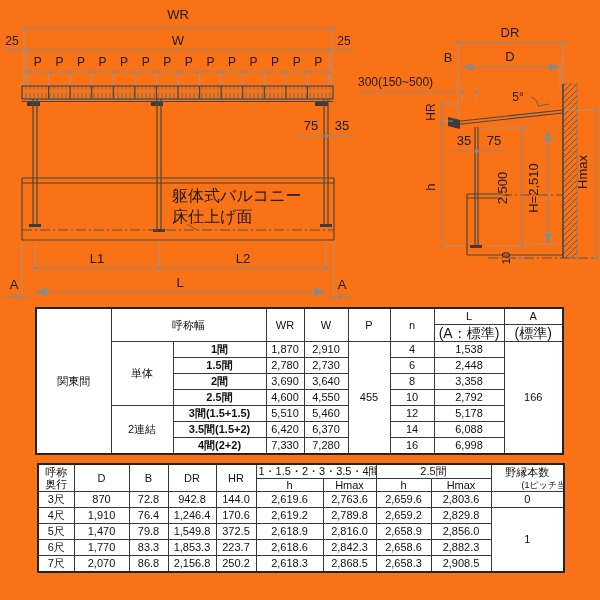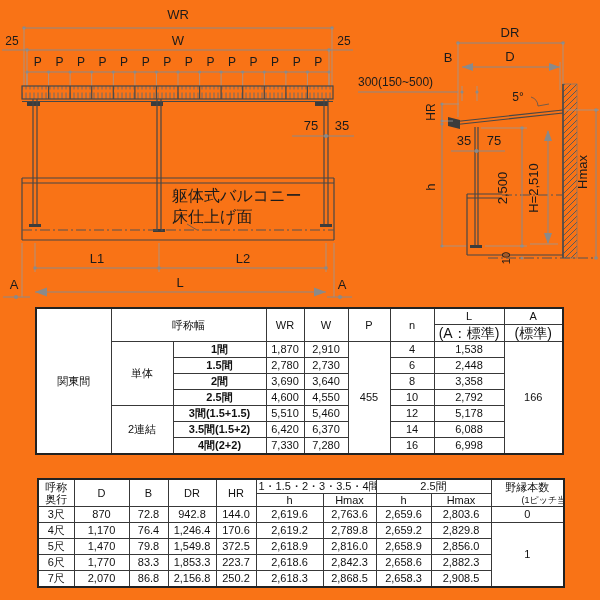--- a/index.html
+++ b/index.html
@@ -17,21 +17,21 @@
   .solid{fill:#3c3c3c;stroke:none;}
   .t13{font-size:13px;}
   .t12{font-size:12px;}
   .t11{font-size:11px;}
   .t16{font-size:16px;}
   .spec-table{position:absolute;border-collapse:collapse;table-layout:fixed;background:#fff;
               font-size:11px;color:#111;border:2px solid #222;}
   .spec-table td{border:1px solid #383838;text-align:center;vertical-align:middle;
                  padding:0 2px;height:15px;line-height:1.15;white-space:nowrap;overflow:hidden;}
   #width-table{left:35px;top:307px;width:527px;}
-  #depth-table{left:37px;top:478px;width:526px;}
+  #depth-table{left:37px;top:463px;width:526px;}
   #depth-table td{height:15px;}
   #depth-table tr.hrow td{height:12px;}
   .size-col{text-align:right;padding-right:6px;font-weight:bold;}
   .sub{font-size:14px;}
   .tiny{font-size:9px;line-height:1;margin-left:28px;}
 </style>
 </head>
 <body>
 
 <div id="page">
@@ -444,21 +444,21 @@
       <td>942.8</td>
       <td>144.0</td>
       <td>2,619.6</td>
       <td>2,763.6</td>
       <td>2,659.6</td>
       <td>2,803.6</td>
       <td>0</td>
     </tr>
     <tr>
       <td>4尺</td>
-      <td>1,170</td>
+      <td>1,910</td>
       <td>76.4</td>
       <td>1,246.4</td>
       <td>170.6</td>
       <td>2,619.2</td>
       <td>2,789.8</td>
       <td>2,659.2</td>
       <td>2,829.8</td>
       <td rowspan="4">1</td>
     </tr>
     <tr>

